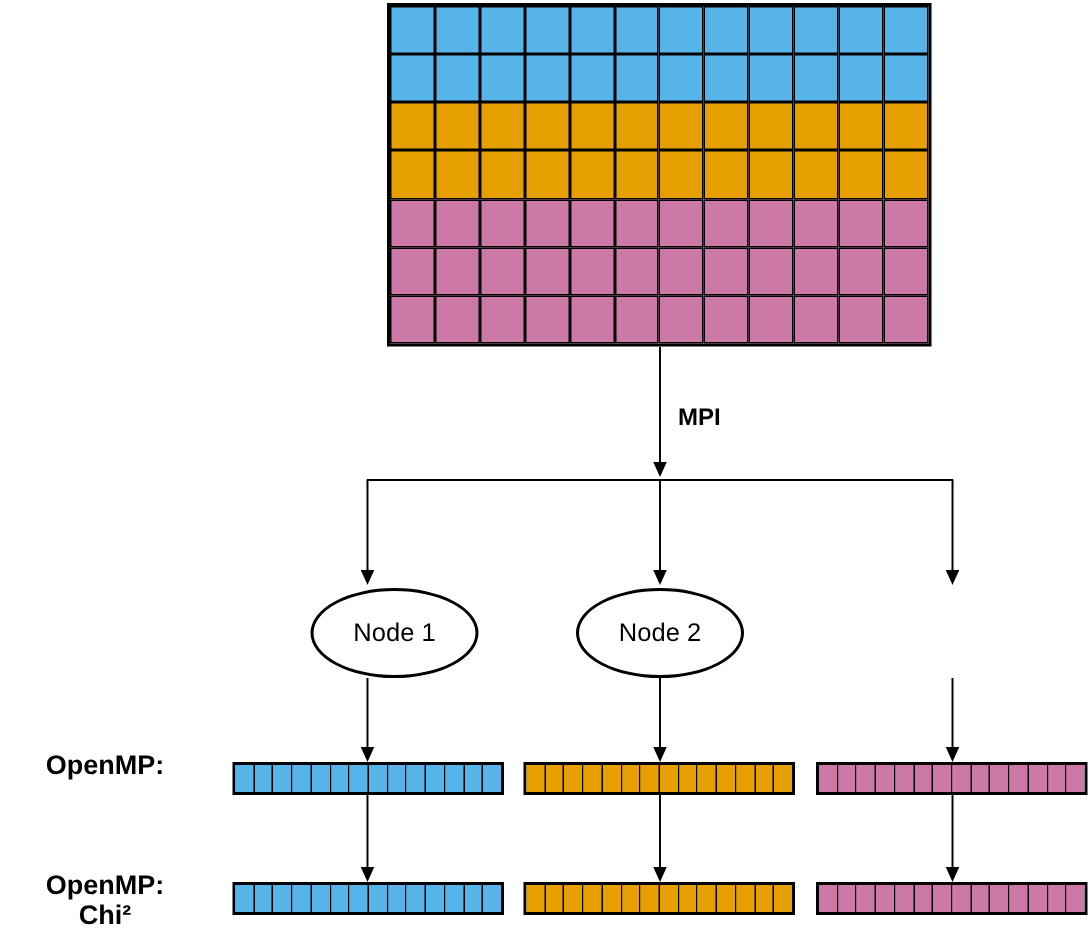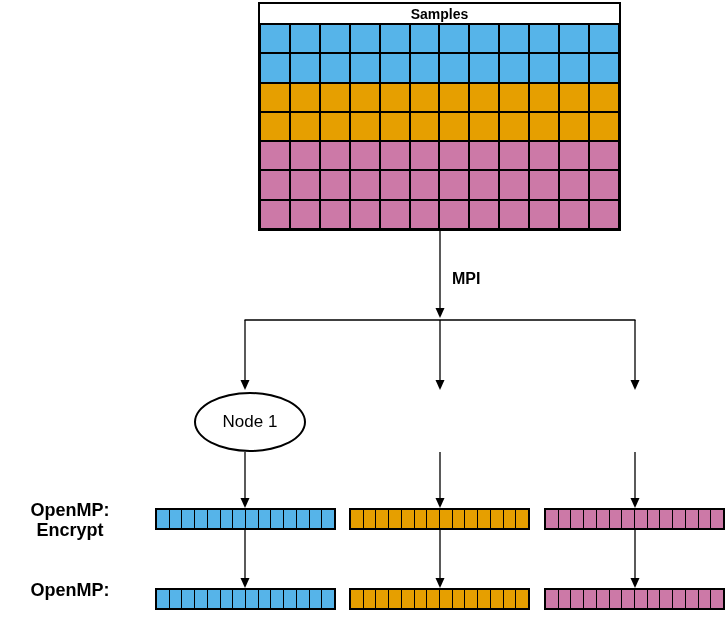--- a/index.html
+++ b/index.html
@@ -13,21 +13,21 @@
     display:flex; flex-direction:column; }
   .sample-header { height:19px; flex:0 0 19px; display:flex; align-items:center; justify-content:center;
     font-weight:bold; font-size:14px; color:#000; border-bottom:1px solid #000; background:#fff; }
   .sample-grid { flex:1; display:grid; grid-template-columns:repeat(12, 1fr); }
   .tcell { border:1px solid #000; }
 
   
   .ellipse { position:absolute; top:392px; width:112px; height:60px; box-sizing:border-box;
     border:2px solid #000; border-radius:50%; background:#fff; z-index:2;
     display:flex; align-items:center; justify-content:center; font-size:17px; color:#000; }
-  .node1 { left:194px;justify-content:center; } .node2 { left:384px; } .noden { left:579px; }
+  .node1 { left:207px;justify-content:center; } .node2 { left:384px; } .noden { left:579px; }
 
   
   .strip { position:absolute; width:181px; height:22px; box-sizing:border-box;
     border:2px solid #000; display:flex; z-index:2; }
   .r1 { top:508px; } .r2 { top:588px; }
   .c-blue { left:155px; } .c-orange { left:349px; } .c-pink { left:544px; }
   .scell { flex:1; border-right:1px solid #000; }
   .scell:last-child { border-right:none; }
 
   
@@ -82,21 +82,20 @@
       <line x1="440" y1="530" x2="440" y2="578" stroke="#000" stroke-width="1.3"></line>
       <polygon points="435.5,578 444.5,578 440,588" fill="#000"></polygon>
     </g>
     <g>
       <line x1="635" y1="530" x2="635" y2="578" stroke="#000" stroke-width="1.3"></line>
       <polygon points="630.5,578 639.5,578 635,588" fill="#000"></polygon>
     </g>
   </svg>
 
   <div class="sample-table">
-    <div class="sample-header">Samples</div>
     <div class="sample-grid">
         <div class="tcell" style="background-color: rgb(86, 180, 233);"></div>
         <div class="tcell" style="background-color: rgb(86, 180, 233);"></div>
         <div class="tcell" style="background-color: rgb(86, 180, 233);"></div>
         <div class="tcell" style="background-color: rgb(86, 180, 233);"></div>
         <div class="tcell" style="background-color: rgb(86, 180, 233);"></div>
         <div class="tcell" style="background-color: rgb(86, 180, 233);"></div>
         <div class="tcell" style="background-color: rgb(86, 180, 233);"></div>
         <div class="tcell" style="background-color: rgb(86, 180, 233);"></div>
         <div class="tcell" style="background-color: rgb(86, 180, 233);"></div>
@@ -176,27 +175,30 @@
         <div class="tcell" style="background-color: rgb(204, 121, 167);"></div>
         <div class="tcell" style="background-color: rgb(204, 121, 167);"></div>
       </div>
   </div>
 
   <div class="lbl mpi">MPI</div>
 
   <div class="ellipse node1">
     <span>Node 1</span>
   </div>
+  <div class="ellipse node2">
+    <span>Node 2</span>
+  </div>
 
   <div class="lbl openmp openmp-encrypt">
     <div>OpenMP:</div>
-    <div>Encrypt</div>
   </div>
   <div class="lbl openmp openmp-chi">
     <div>OpenMP:</div>
+    <div>Chi²</div>
   </div>
 
   <div class="strip r1 c-blue">
       <div class="scell" style="background-color: rgb(86, 180, 233);"></div>
       <div class="scell" style="background-color: rgb(86, 180, 233);"></div>
       <div class="scell" style="background-color: rgb(86, 180, 233);"></div>
       <div class="scell" style="background-color: rgb(86, 180, 233);"></div>
       <div class="scell" style="background-color: rgb(86, 180, 233);"></div>
       <div class="scell" style="background-color: rgb(86, 180, 233);"></div>
       <div class="scell" style="background-color: rgb(86, 180, 233);"></div>

